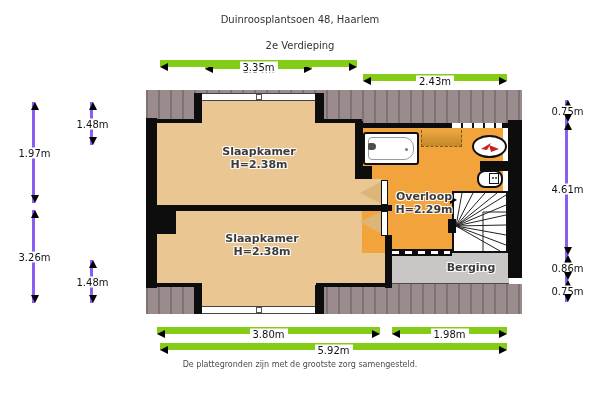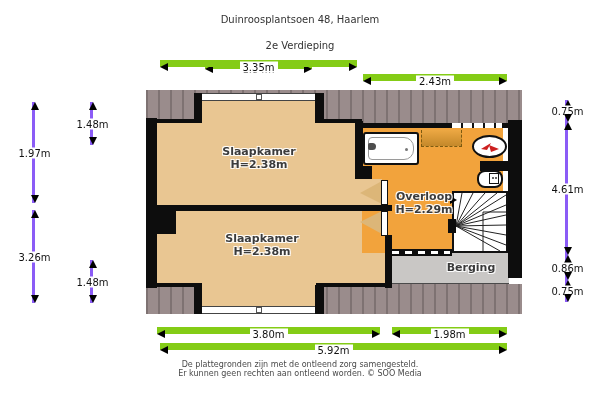--- a/index.html
+++ b/index.html
@@ -219,16 +219,15 @@
   <div class="dimv" style="left:565px;top:122px;height:133px;">
       <span class="dlab">4.61m</span>
     </div>
   <div class="dimv" style="left:565px;top:255px;height:25px;">
       <span class="dlab">0.86m</span>
     </div>
   <div class="dimv" style="left:565px;top:280px;height:22px;">
       <span class="dlab">0.75m</span>
     </div>
 
-  <div class="footer" style="top:360px;">De plattegronden zijn met de ontleend zorg samengesteld.</div>
-  <div class="footer" style="top:369px;">Er kunnen geen rechten aan ontleend worden. © SOO Media</div>
+  <div class="footer" style="top:360px;">De plattegronden zijn met de grootste zorg samengesteld.</div>
 
 </div>
 
 </body></html>

